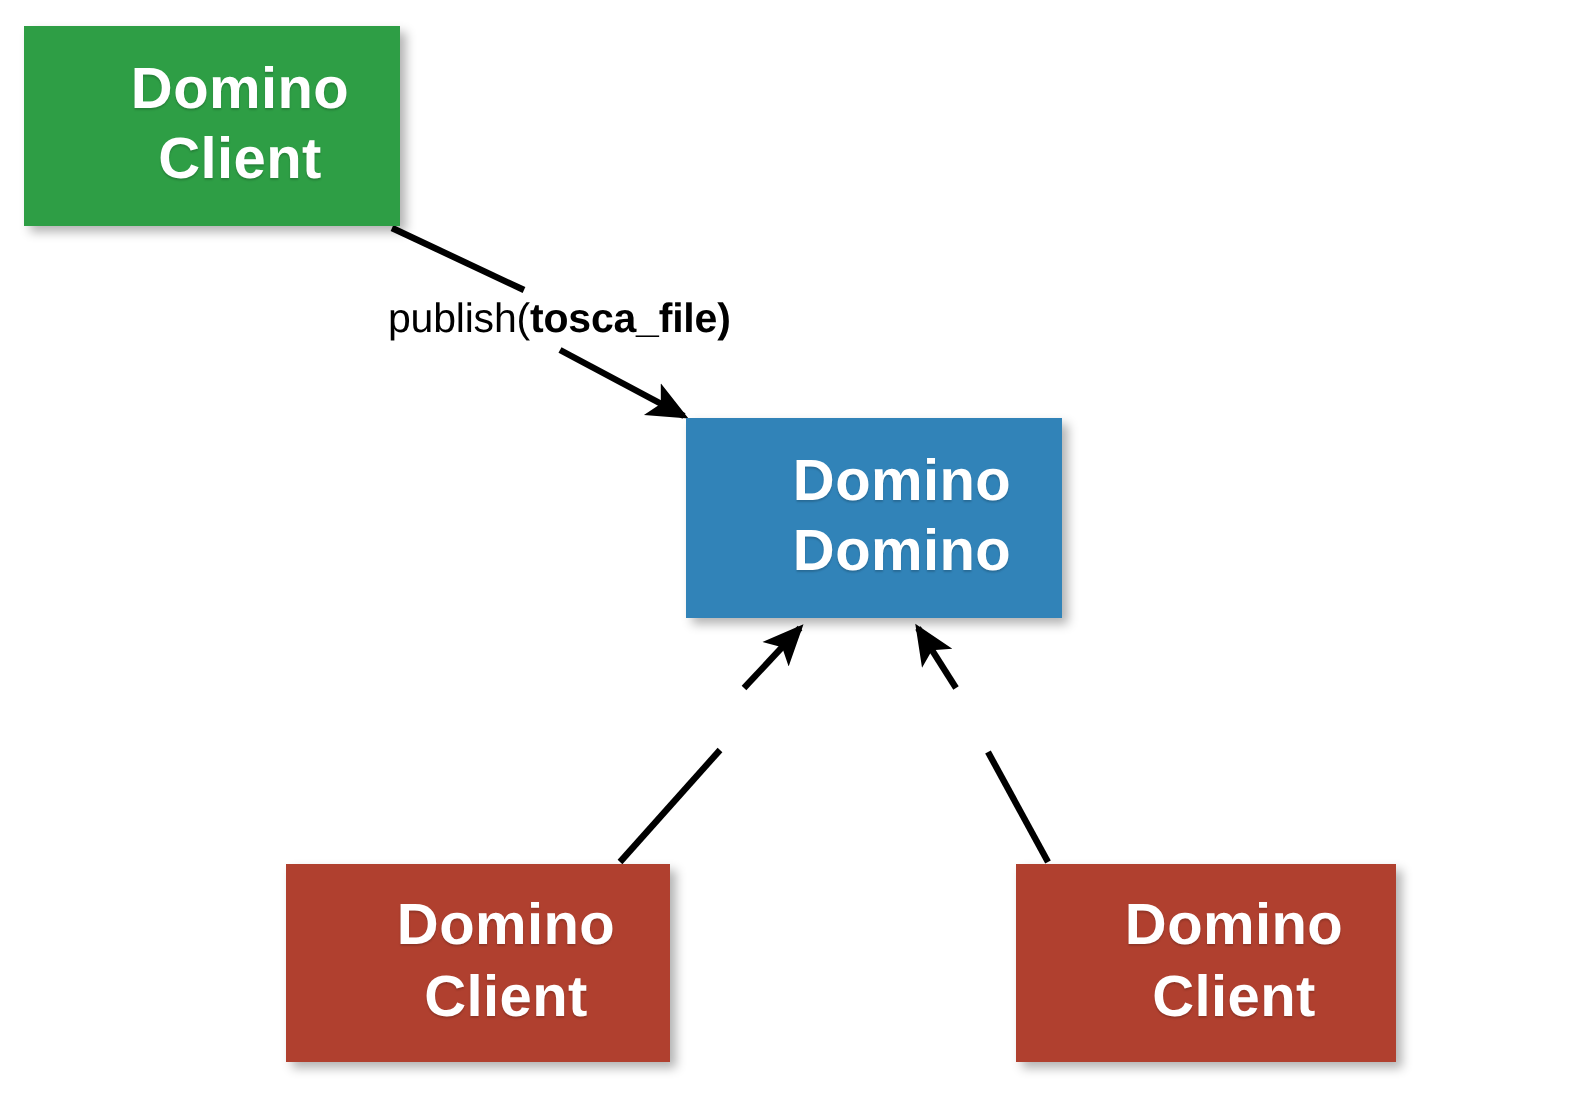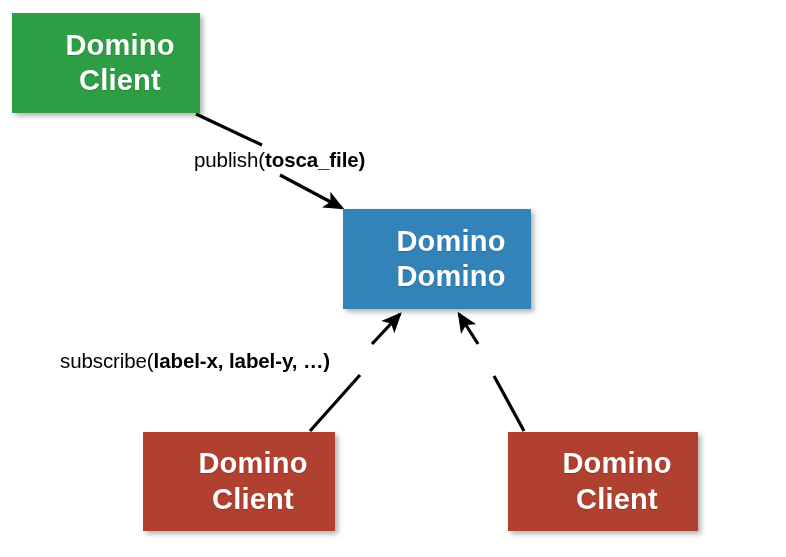--- a/index.html
+++ b/index.html
@@ -114,18 +114,15 @@
 
   <div class="node" id="node-domino-client-subscriber-right" style="background:#b0402f;">
     <span class="ln">Domino</span>
     <span class="ln">Client</span>
   </div>
 
   <div class="edge-label" id="label-publish">
     <span class="fn">publish(</span><span class="arg">tosca_file</span><span class="paren">)</span>
   </div>
 
-  <div class="edge-label" id="label-subscribe-left">
-    <span class="fn">subscribe(</span><span class="arg">label-x, label-y, …</span><span class="paren">)</span>
-  </div>
 
 
 </div>
 
 </body></html>

